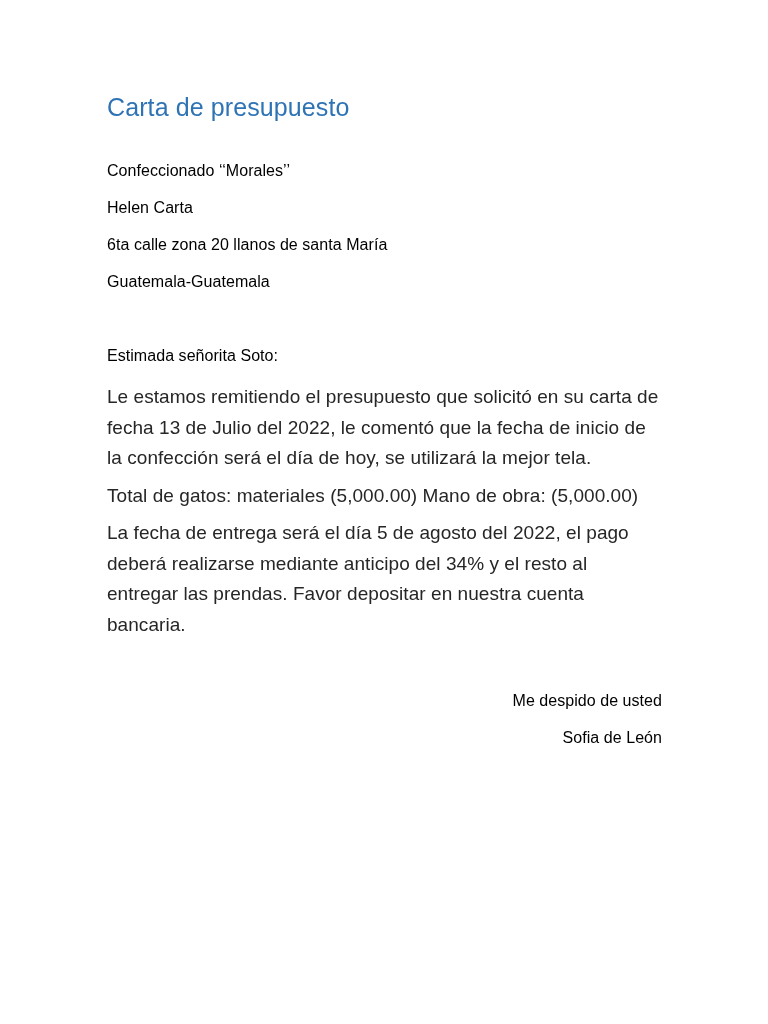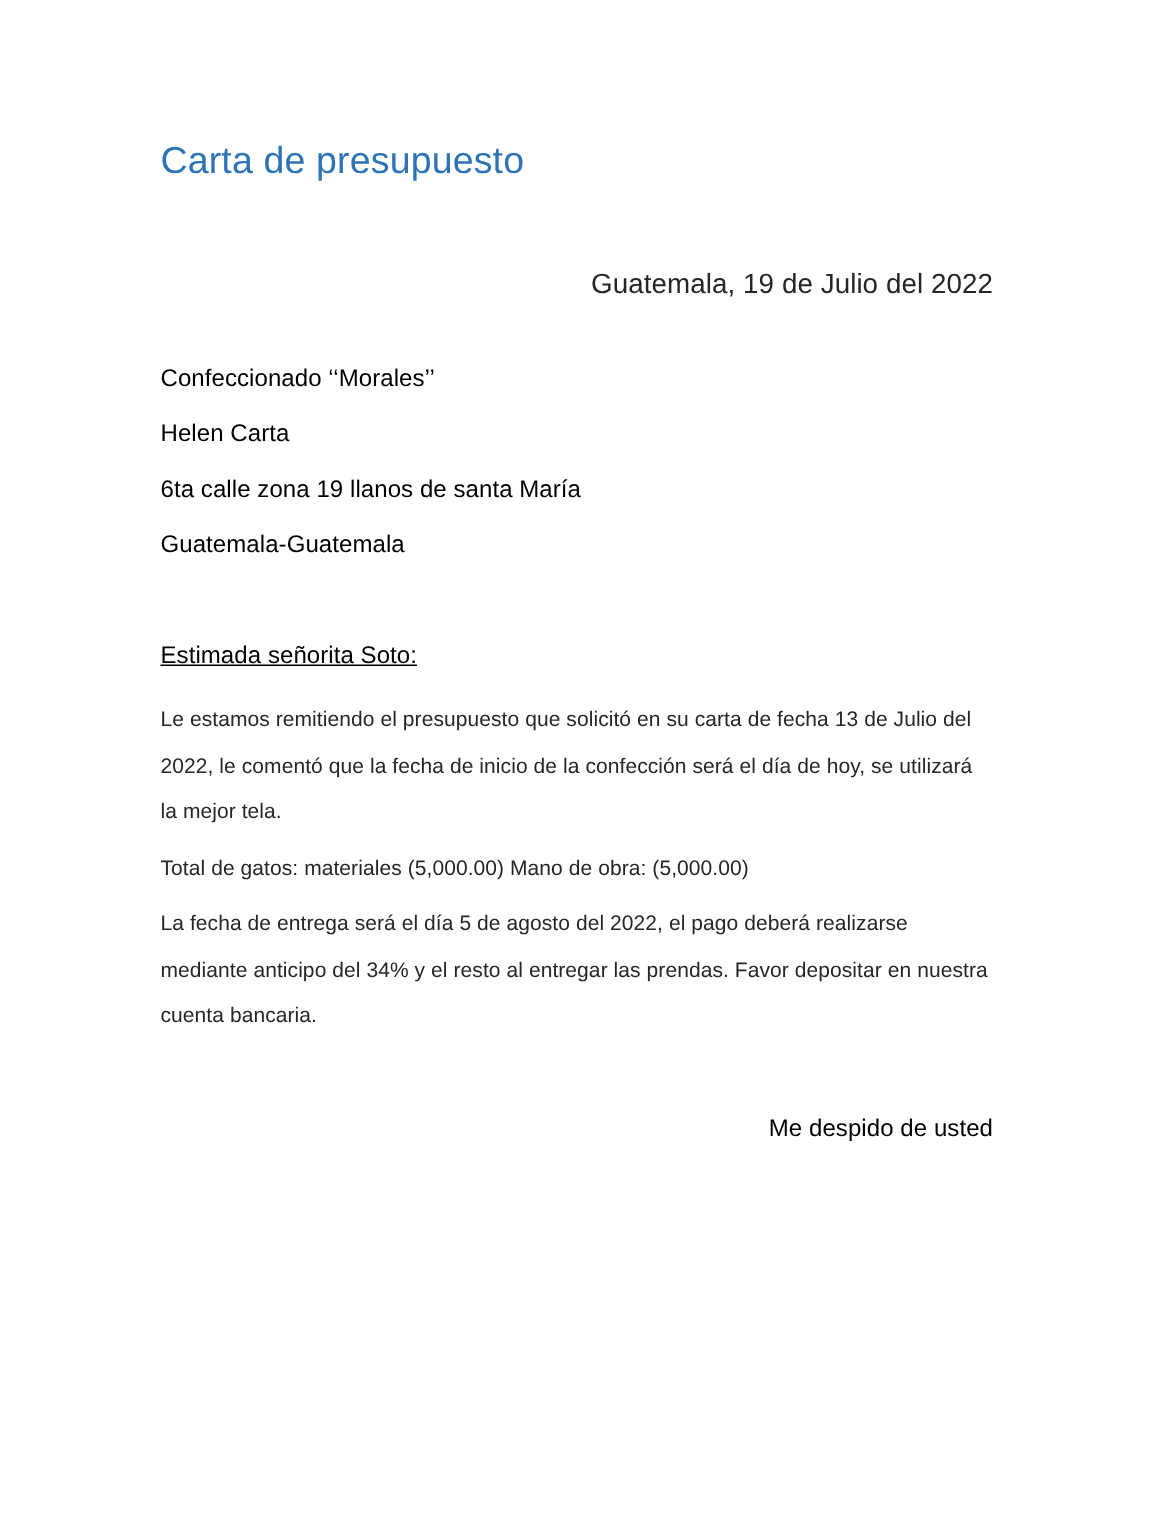--- a/index.html
+++ b/index.html
@@ -46,60 +46,60 @@
     letter-spacing: 0.05px;
   }
   .block {
     font-size: 16px;
     line-height: 37px;
     color: #000000;
     margin: 0;
     letter-spacing: 0.05px;
   }
   .para {
-    font-size: 14px;
+    font-size: 19px;
     line-height: 30.5px;
     color: #262626;
     margin: 0;
     letter-spacing: 0.05px;
   }
   .gap-recipient { padding-top: 30px; }
-  .gap-salutation { padding-top: 37px; text-decoration: underline; }
+  .gap-salutation { padding-top: 37px; }
   .gap-body { padding-top: 8px; }
   .gap-para { padding-top: 7px; }
   .gap-closing { padding-top: 42px; text-align: right; }
   .line { display: block; }
 </style>
 </head>
 <body>
 
 <div class="page">
   <div class="content">
 
     <h1 class="doc-title">Carta de presupuesto</h1>
 
-    <p class="date-line">Guatemala, 19 de Julio del 2022</p>
 
     <div class="gap-recipient">
       <p class="block line">Confeccionado ‘‘Morales’’</p>
       <p class="block line">Helen Carta</p>
-      <p class="block line">6ta calle zona 19 llanos de santa María</p>
+      <p class="block line">6ta calle zona 20 llanos de santa María</p>
       <p class="block line">Guatemala-Guatemala</p>
     </div>
 
     <div class="gap-salutation">
       <p class="block line">Estimada señorita Soto:</p>
     </div>
 
     <div class="gap-body">
       <p class="para">Le estamos remitiendo el presupuesto que solicitó en su carta de fecha 13 de Julio del 2022, le comentó que la fecha de inicio de la confección será el día de hoy, se utilizará la mejor tela.</p>
 
       <p class="para gap-para">Total de gatos: materiales (5,000.00) Mano de obra: (5,000.00)</p>
 
       <p class="para gap-para">La fecha de entrega será el día 5 de agosto del 2022, el pago deberá realizarse mediante anticipo del 34% y el resto al entregar las prendas. Favor depositar en nuestra cuenta bancaria.</p>
     </div>
 
     <div class="gap-closing">
       <p class="block line">Me despido de usted</p>
+      <p class="block line">Sofia de León</p>
     </div>
 
   </div>
 </div>
 
 </body></html>

